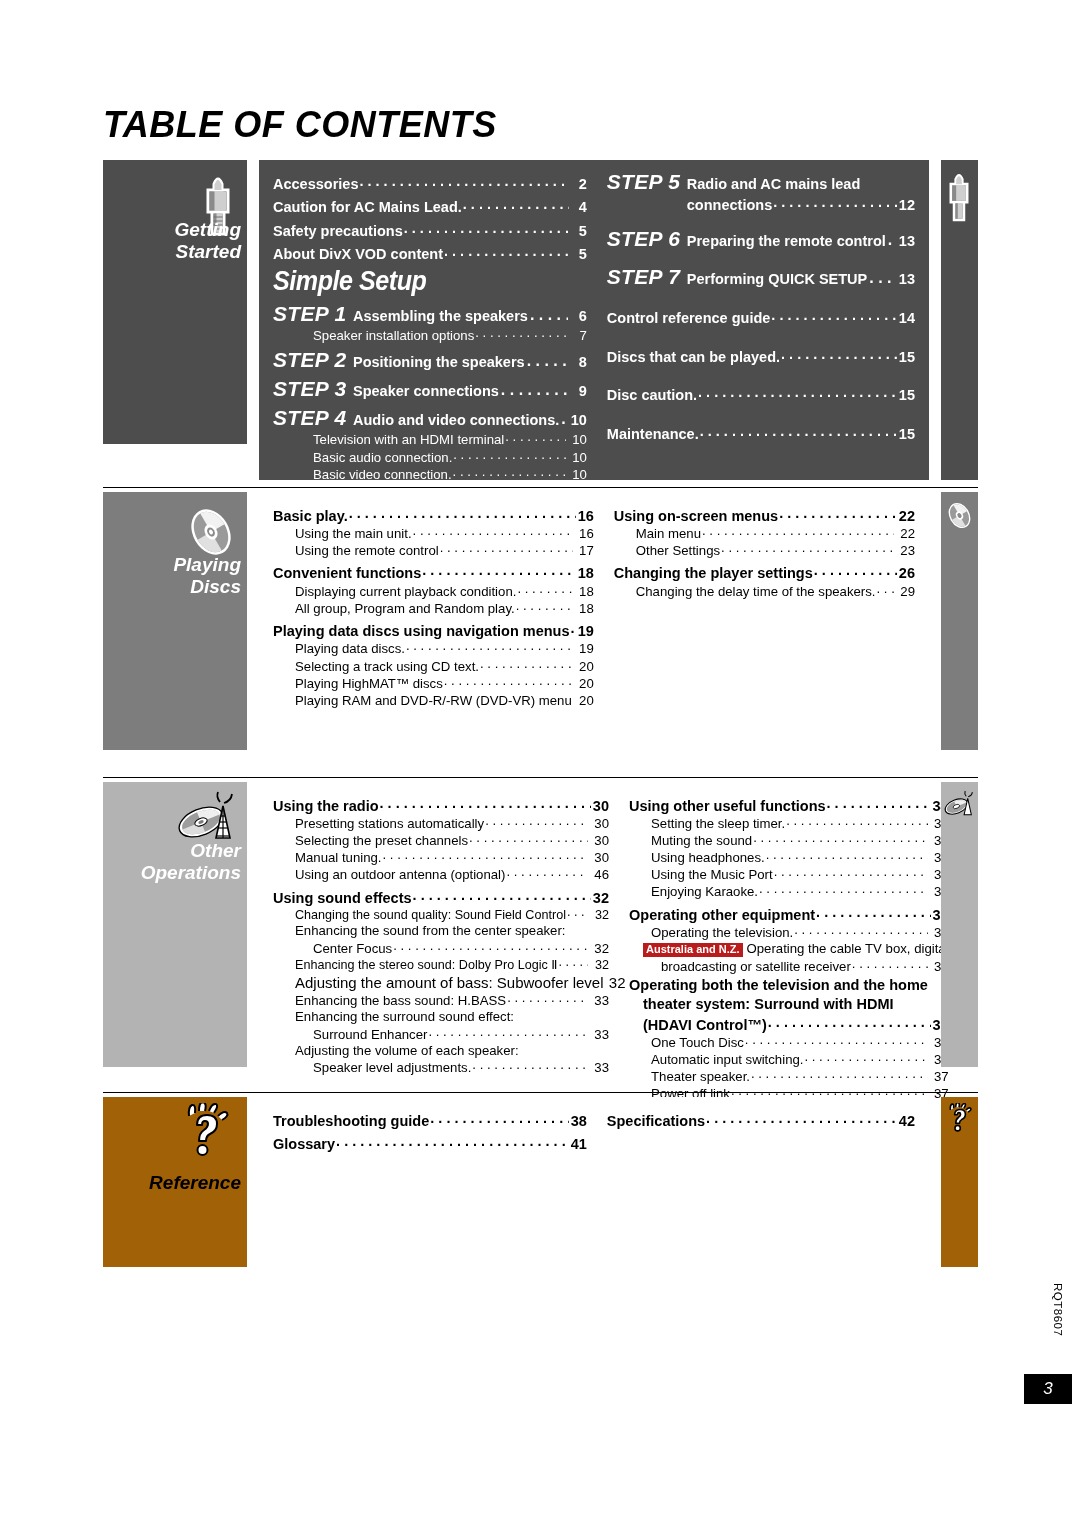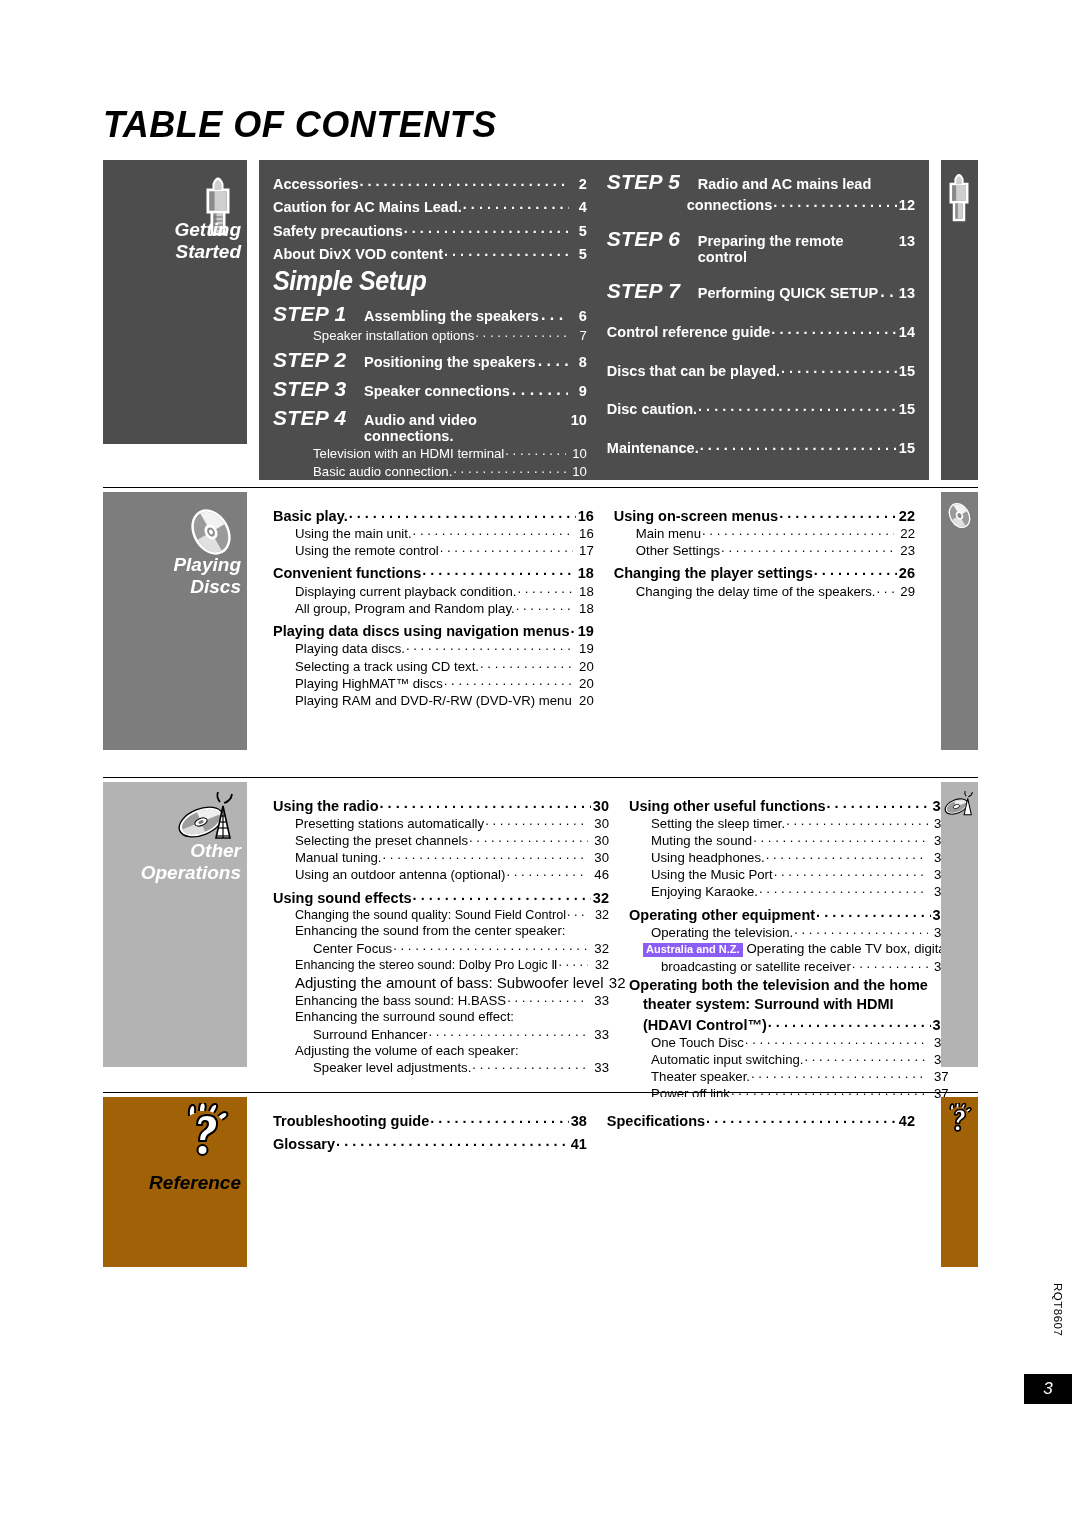--- a/index.html
+++ b/index.html
@@ -88,40 +88,40 @@
   .plain{white-space:nowrap;}
 
   
   .steprow{display:flex;align-items:baseline;margin-top:5px;}
   .stepword{
     flex:0 0 auto;
     font-style:italic;font-weight:bold;
     font-size:21px;letter-spacing:0.3px;
     width:80px;
   }
-  .steprow .rest{flex:1 1 auto;display:flex;align-items:flex-start;min-width:0;margin-left:11px;}
+  .steprow .rest{flex:1 1 auto;display:flex;align-items:flex-start;min-width:0;}
   .steprow .lbl{font-size:14.5px;font-weight:bold;}
   .steprow .dots{flex:1 1 auto;overflow:hidden;height:1em;position:relative;margin:0 2px;}
   .steprow .dots::before{
     content:". . . . . . . . . . . . . . . . . . . . . . . . . . . . . . . . . . . . . . .";
     position:absolute;left:0;bottom:0;font-weight:bold;white-space:nowrap;
   }
   .steprow .pg{font-size:14.5px;font-weight:bold;min-width:17px;text-align:right;}
 
   
   .simple-setup{
     font-size:27px;font-style:italic;font-weight:bold;
     letter-spacing:-0.5px;
     margin-top:4px;margin-bottom:1px;
     transform:scaleX(0.93);transform-origin:left center;
   }
 
   
   .badge{
-    display:inline-block;background:#8b5cf6;color:#fff;
+    display:inline-block;background:#b91c1c;color:#fff;
     font-size:11px;font-weight:bold;
     padding:0px 3px;margin-right:4px;
     vertical-align:baseline;
     line-height:1.25;
   }
 
   
   .rqt{
     position:absolute;right:16px;top:1283px;
     font-size:11.5px;color:#000;

